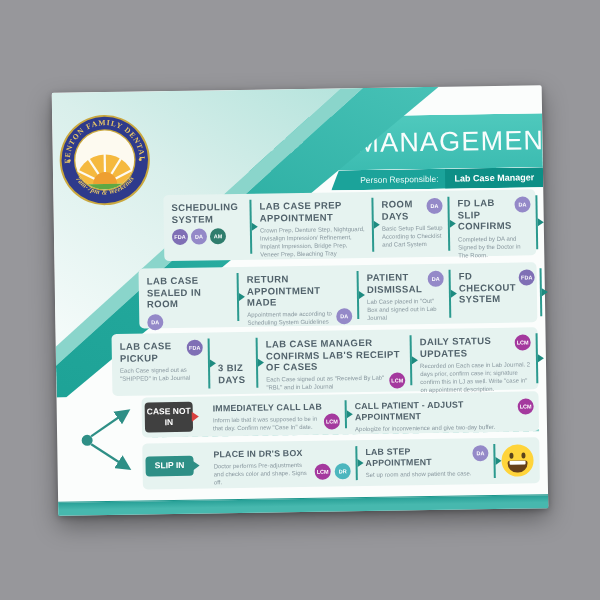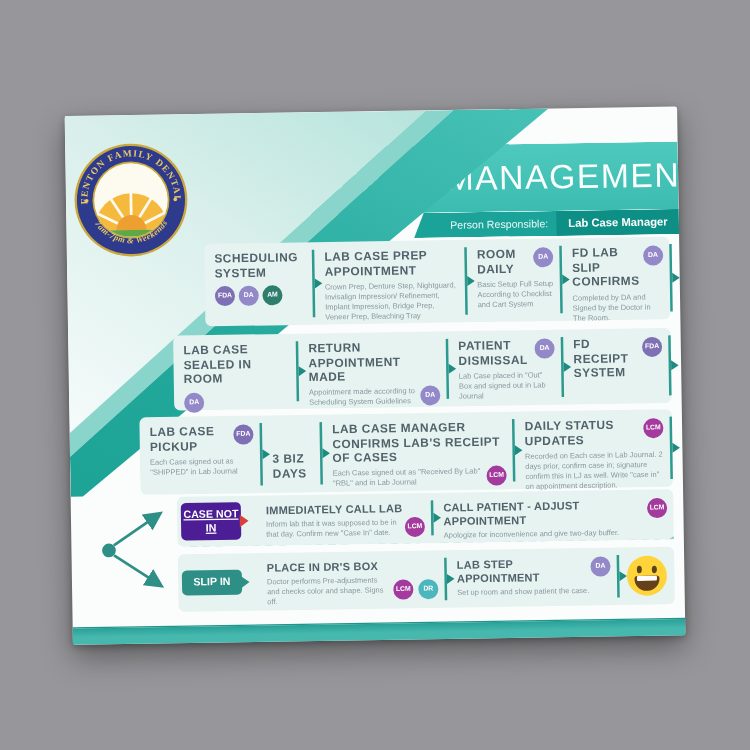--- a/index.html
+++ b/index.html
@@ -81,21 +81,21 @@
   .vline{flex:0 0 2px;width:2px;background:#2c9a8f;margin:6px 0;position:relative;}
   .vline::after{content:'';position:absolute;left:2px;top:50%;margin-top:-4px;
     border-left:6px solid #1e8b80;border-top:4px solid transparent;border-bottom:4px solid transparent;}
   .center-v{justify-content:center;margin-top:20px;}
   
   .tag{position:relative;align-self:center;flex:0 0 48px;width:48px;margin-left:3px;
     padding:4px 2px;border-radius:4px;color:#fff;font-weight:700;font-size:8.5px;
     text-align:center;line-height:1.3;box-sizing:border-box;}
   .tag::after{content:'';position:absolute;right:-6px;top:50%;margin-top:-5px;
     border-top:5px solid transparent;border-bottom:5px solid transparent;}
-  .tag-red{background:#4c1d95;text-decoration:underline;} .tag-red::after{border-left:7px solid #d8403f;}
+  .tag-red{background:#404040;} .tag-red::after{border-left:7px solid #d8403f;}
   .tag-teal{background:#2e8f86;} .tag-teal::after{border-left:7px solid #2e8f86;}
   .after-tag{margin-left:12px;}
   .bstep1A{flex:0 0 140px;} .bstep2A{flex:1;}
   .bstep1B{flex:0 0 150px;} .bstep2B{flex:1;}
   .branch-title{font-size:8.8px;letter-spacing:.2px;}
   .dashed{position:absolute;left:95px;top:344px;width:387px;border-top:2px dashed #86cfc7;}
   .branch-arrows{position:absolute;left:16px;top:298px;}
   .smiley-wrap{flex:0 0 44px;display:flex;align-items:center;justify-content:center;}
   .smiley{width:32px;height:32px;border-radius:50%;background:#ffd43a;position:relative;}
   .smiley .eye{position:absolute;top:8px;width:4px;height:6px;border-radius:50%;background:#5b431c;}
@@ -166,21 +166,21 @@
       </div>
     </div>
     <div class="vline"></div>
     <div class="step" style="flex:0 0 120px">
       <div class="title">LAB CASE PREP APPOINTMENT</div>
       <div class="desc">Crown Prep, Denture Step, Nightguard, Invisalign Impression/ Refinement, Implant Impression, Bridge Prep, Veneer Prep, Bleaching Tray</div>
     </div>
     <div class="vline"></div>
     <div class="step" style="flex:0 0 74px">
       <div class="step-head">
-        <div class="title">ROOM DAILY</div>
+        <div class="title">ROOM DAYS</div>
         <span class="badge b-da">DA</span>
       </div>
       <div class="desc">Basic Setup Full Setup According to Checklist and Cart System</div>
     </div>
     <div class="vline"></div>
     <div class="step" style="flex:1">
       <div class="step-head">
         <div class="title">FD LAB SLIP CONFIRMS</div>
         <span class="badge b-da">DA</span>
       </div>
@@ -208,21 +208,21 @@
     <div class="step" style="flex:0 0 90px">
       <div class="step-head">
         <div class="title">PATIENT DISMISSAL</div>
         <span class="badge b-da">DA</span>
       </div>
       <div class="desc">Lab Case placed in "Out" Box and signed out in Lab Journal</div>
     </div>
     <div class="vline"></div>
     <div class="step" style="flex:1">
       <div class="step-head">
-        <div class="title">FD RECEIPT SYSTEM</div>
+        <div class="title">FD CHECKOUT SYSTEM</div>
         <span class="badge b-fda">FDA</span>
       </div>
     </div>
     <div class="vline"></div>
   </div>
 
   <div class="band" id="row3">
     <div class="step" style="flex:0 0 96px">
       <div class="step-head">
         <div class="title">LAB CASE PICKUP</div>

